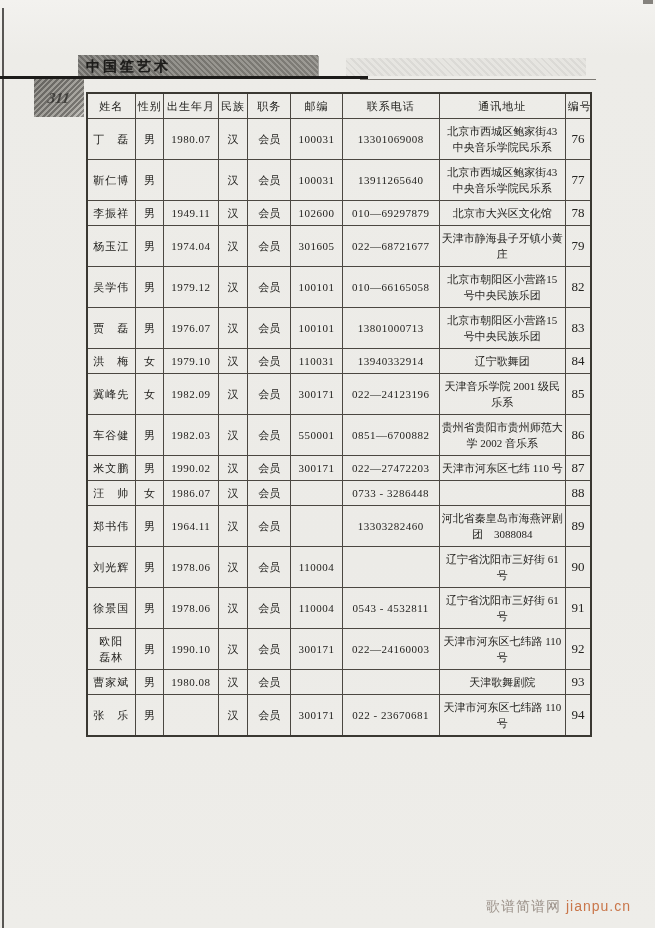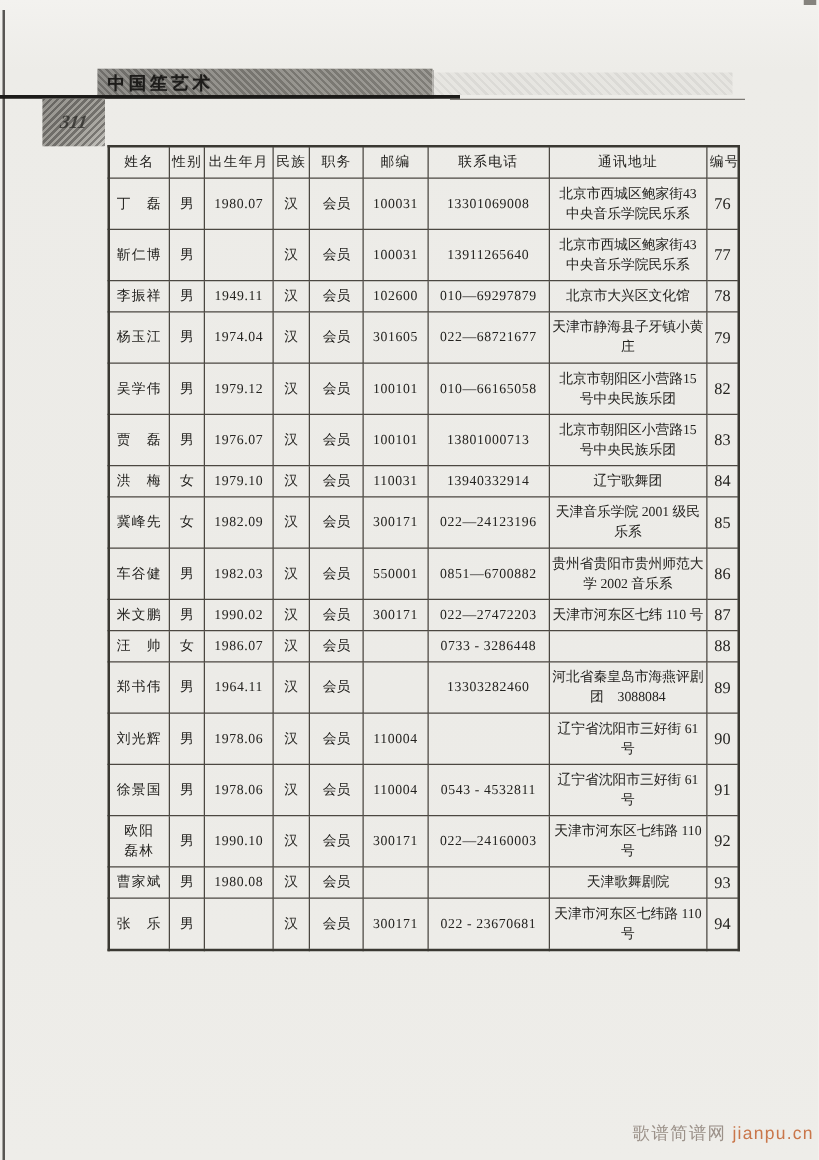--- a/index.html
+++ b/index.html
@@ -17,21 +17,21 @@
   
   .left-edge{
     position:absolute;left:2px;top:8px;width:2px;height:920px;
     background:#3d3b38;opacity:.85;
   }
   .corner-mark{
     position:absolute;right:2px;top:0;width:10px;height:4px;background:#55524d;opacity:.7;
   }
   
   .header-band{
-    position:absolute;left:78px;top:55px;width:268px;height:23px;
+    position:absolute;left:78px;top:55px;width:240px;height:23px;
     background:
       repeating-linear-gradient(45deg,rgba(60,58,55,.35) 0 2px,rgba(150,148,144,.45) 2px 4px),
       linear-gradient(90deg,#8a8985 0%,#98968f 55%,#a3a19a 100%);
     box-shadow:1px 1px 0 rgba(90,88,84,.5);
     display:flex;align-items:center;
   }
   .book-title{
     font-size:14px;font-weight:bold;letter-spacing:3px;color:#1d1c1a;
     padding-left:8px;text-shadow:0 0 1px rgba(30,30,30,.6);
     white-space:nowrap;
@@ -58,42 +58,42 @@
   .page-number{
     font-style:italic;font-weight:bold;font-size:15px;color:#2f2e2b;
     transform:skewX(-8deg);opacity:.8;
   }
   
   table.directory{
     position:absolute;left:86px;top:92px;
     width:506px;
     border-collapse:collapse;table-layout:fixed;
     border:2px solid #3a3832;
-    font-size:11px;color:#23221f;margin-top:24px;
+    font-size:11px;color:#23221f;
   }
   table.directory th,table.directory td{
     border:1px solid #4b4741;
     padding:4px 2px;
     text-align:center;vertical-align:middle;
     line-height:16px;
     overflow:hidden;
   }
   table.directory th{
     font-weight:normal;height:14px;letter-spacing:1px;white-space:nowrap;
   }
   th.h-position,th.h-postal{letter-spacing:4px;}
   th.h-phone{letter-spacing:6px;}
   th.h-address{letter-spacing:8px;}
   td.c-name{white-space:pre-line;letter-spacing:1px;}
   td.c-addr{text-align:left;padding-left:4px;padding-right:3px;}
   td.c-no{font-size:13px;}
   td.c-phone,td.c-postal,td.c-birth{font-family:"Liberation Serif","DejaVu Serif",serif;letter-spacing:.5px;}
   
   .watermark{
-    position:absolute;right:4px;bottom:12px;
+    position:absolute;right:24px;bottom:12px;
     font-family:"Liberation Sans","DejaVu Sans",sans-serif;
     font-size:14px;letter-spacing:1px;
   }
   .wm-name{color:#9b9189;}
   .wm-url{color:#c9764a;}
 </style>
 </head>
 <body>
 
 <div class="page">

